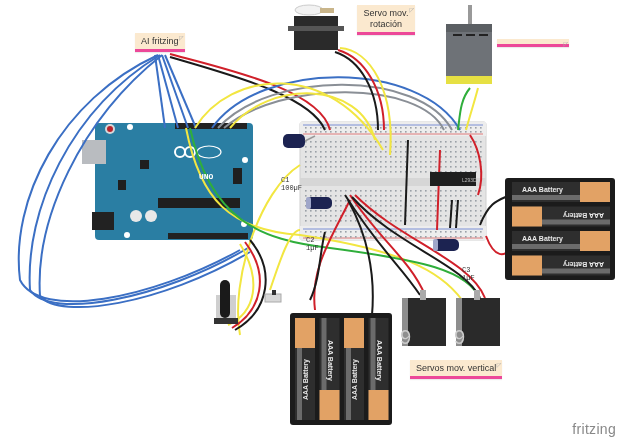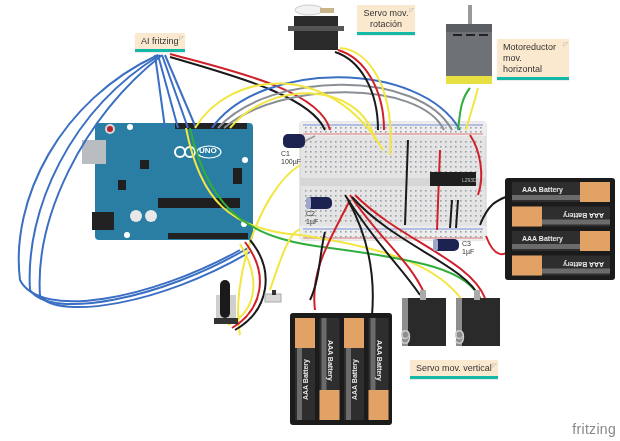--- a/index.html
+++ b/index.html
@@ -1,21 +1,21 @@
 <!DOCTYPE html>
 <html><head>
 <meta charset="utf-8">
 <style>
   html,body{margin:0;padding:0;background:#ffffff;}
   body{width:620px;height:441px;position:relative;overflow:hidden;font-family:"Liberation Sans",sans-serif;}
   #canvas{position:absolute;left:0;top:0;width:620px;height:441px;}
-  .note{position:absolute;background:#fbe9cf;border-bottom:3px solid #14b8a6;color:#333;font-size:9px;line-height:11px;padding:3px 6px 2px 6px;box-shadow:0 1px 1px rgba(0,0,0,0.08);}
+  .note{position:absolute;background:#fbe9cf;border-bottom:3px solid #ec4899;color:#333;font-size:9px;line-height:11px;padding:3px 6px 2px 6px;box-shadow:0 1px 1px rgba(0,0,0,0.08);}
   .note .fold{position:absolute;right:1px;top:0px;font-size:6px;color:#aaa;}
   .note .txt{display:block;}
-  .comp-label{position:absolute;font-size:7px;line-height:8px;color:#333;font-family:Liberation Sans, sans-serif;}
+  .comp-label{position:absolute;font-size:7px;line-height:8px;color:#333;font-family:Liberation Mono, monospace;margin-top:26px;}
   .brand{position:absolute;right:4px;bottom:4px;font-size:14px;color:#888;letter-spacing:0.3px;}
 </style>
 </head>
 <body>
 
 <svg id="canvas" viewBox="0 0 620 441" xmlns="http://www.w3.org/2000/svg">
 
   <g>
     <rect x="300" y="122" width="186" height="118" rx="2" fill="#e4e4e4" stroke="#cfcfcf"></rect>
     <rect x="300" y="122" width="186" height="14" fill="#ededed"></rect>
@@ -878,25 +878,24 @@
 
 <div class="note" style="left:135px;top:33px;">
   <span class="txt">AI fritzing</span>
   <span class="fold">◸</span>
 </div>
 <div class="note" style="left:357px;top:5px;width:46px;text-align:center;">
   <span class="txt">Servo mov. rotación</span>
   <span class="fold">◸</span>
 </div>
 <div class="note" style="left:497px;top:39px;width:60px;">
-  <span class="txt">Motoreductor mov. horizontal</span>
   <span class="fold">◸</span>
 </div>
 <div class="note" style="left:410px;top:360px;">
-  <span class="txt">Servo mov. vertical</span>
+  <span class="txt">Servos mov. vertical</span>
   <span class="fold">◸</span>
 </div>
 
 <div class="comp-label" style="left:281px;top:150px;">
   <div>C1</div>
   <div>100µF</div>
 </div>
 <div class="comp-label" style="left:306px;top:210px;">
   <div>C2</div>
   <div>1µF</div>

